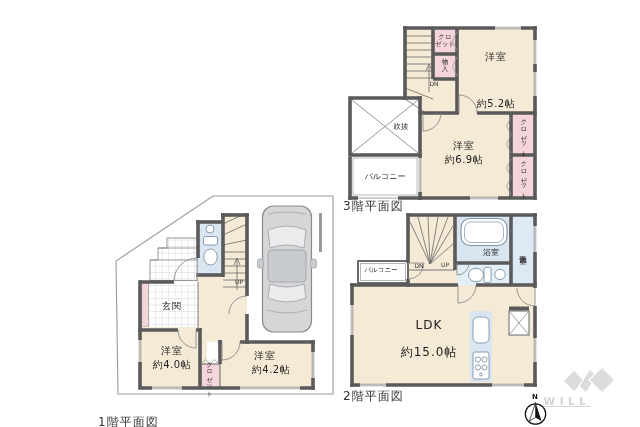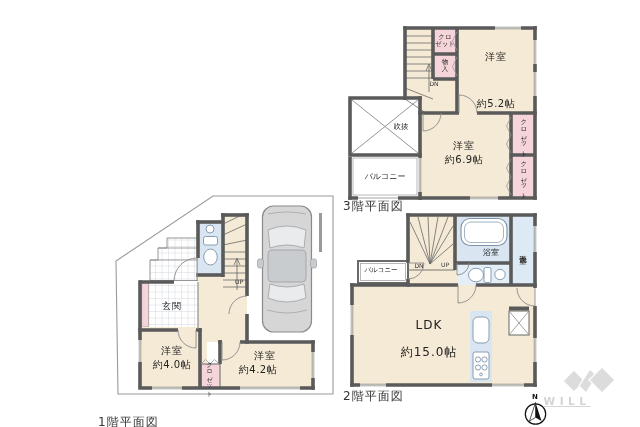--- a/index.html
+++ b/index.html
@@ -285,19 +285,19 @@
 <div class="label ldk-name" style="left:429px;top:325px;">LDK</div>
 <div class="label ldk-name" style="left:429px;top:341px;margin-top:11px;">約15.0帖</div>
 <div class="caption" style="left:343px;top:388px;">2階平面図</div>
 
 <div class="label updn" style="left:239px;top:282px;">UP</div>
 <div class="label genkan" style="left:172px;top:306px;">玄関</div>
 <div class="label room-name" style="left:172px;top:351px;">洋室</div>
 <div class="label room-size" style="left:172px;top:365px;">約4.0帖</div>
 <div class="label vert" style="left:210px;top:376px;font-size:6px;">クロゼット</div>
 <div class="label room-name" style="left:265px;top:356px;">洋室</div>
-<div class="label room-size" style="left:252px;top:370px;padding-left:12px;">約4.2帖</div>
+<div class="label room-size" style="left:265px;top:370px;padding-left:12px;">約4.2帖</div>
 <div class="caption" style="left:98px;top:414px;">1階平面図</div>
 
 <div class="label north" style="left:535px;top:397px;">N</div>
 <div class="logo-text" style="left:567px;top:401px;text-decoration:underline;">WILL</div>
 
 </div>
 
 </body></html>

